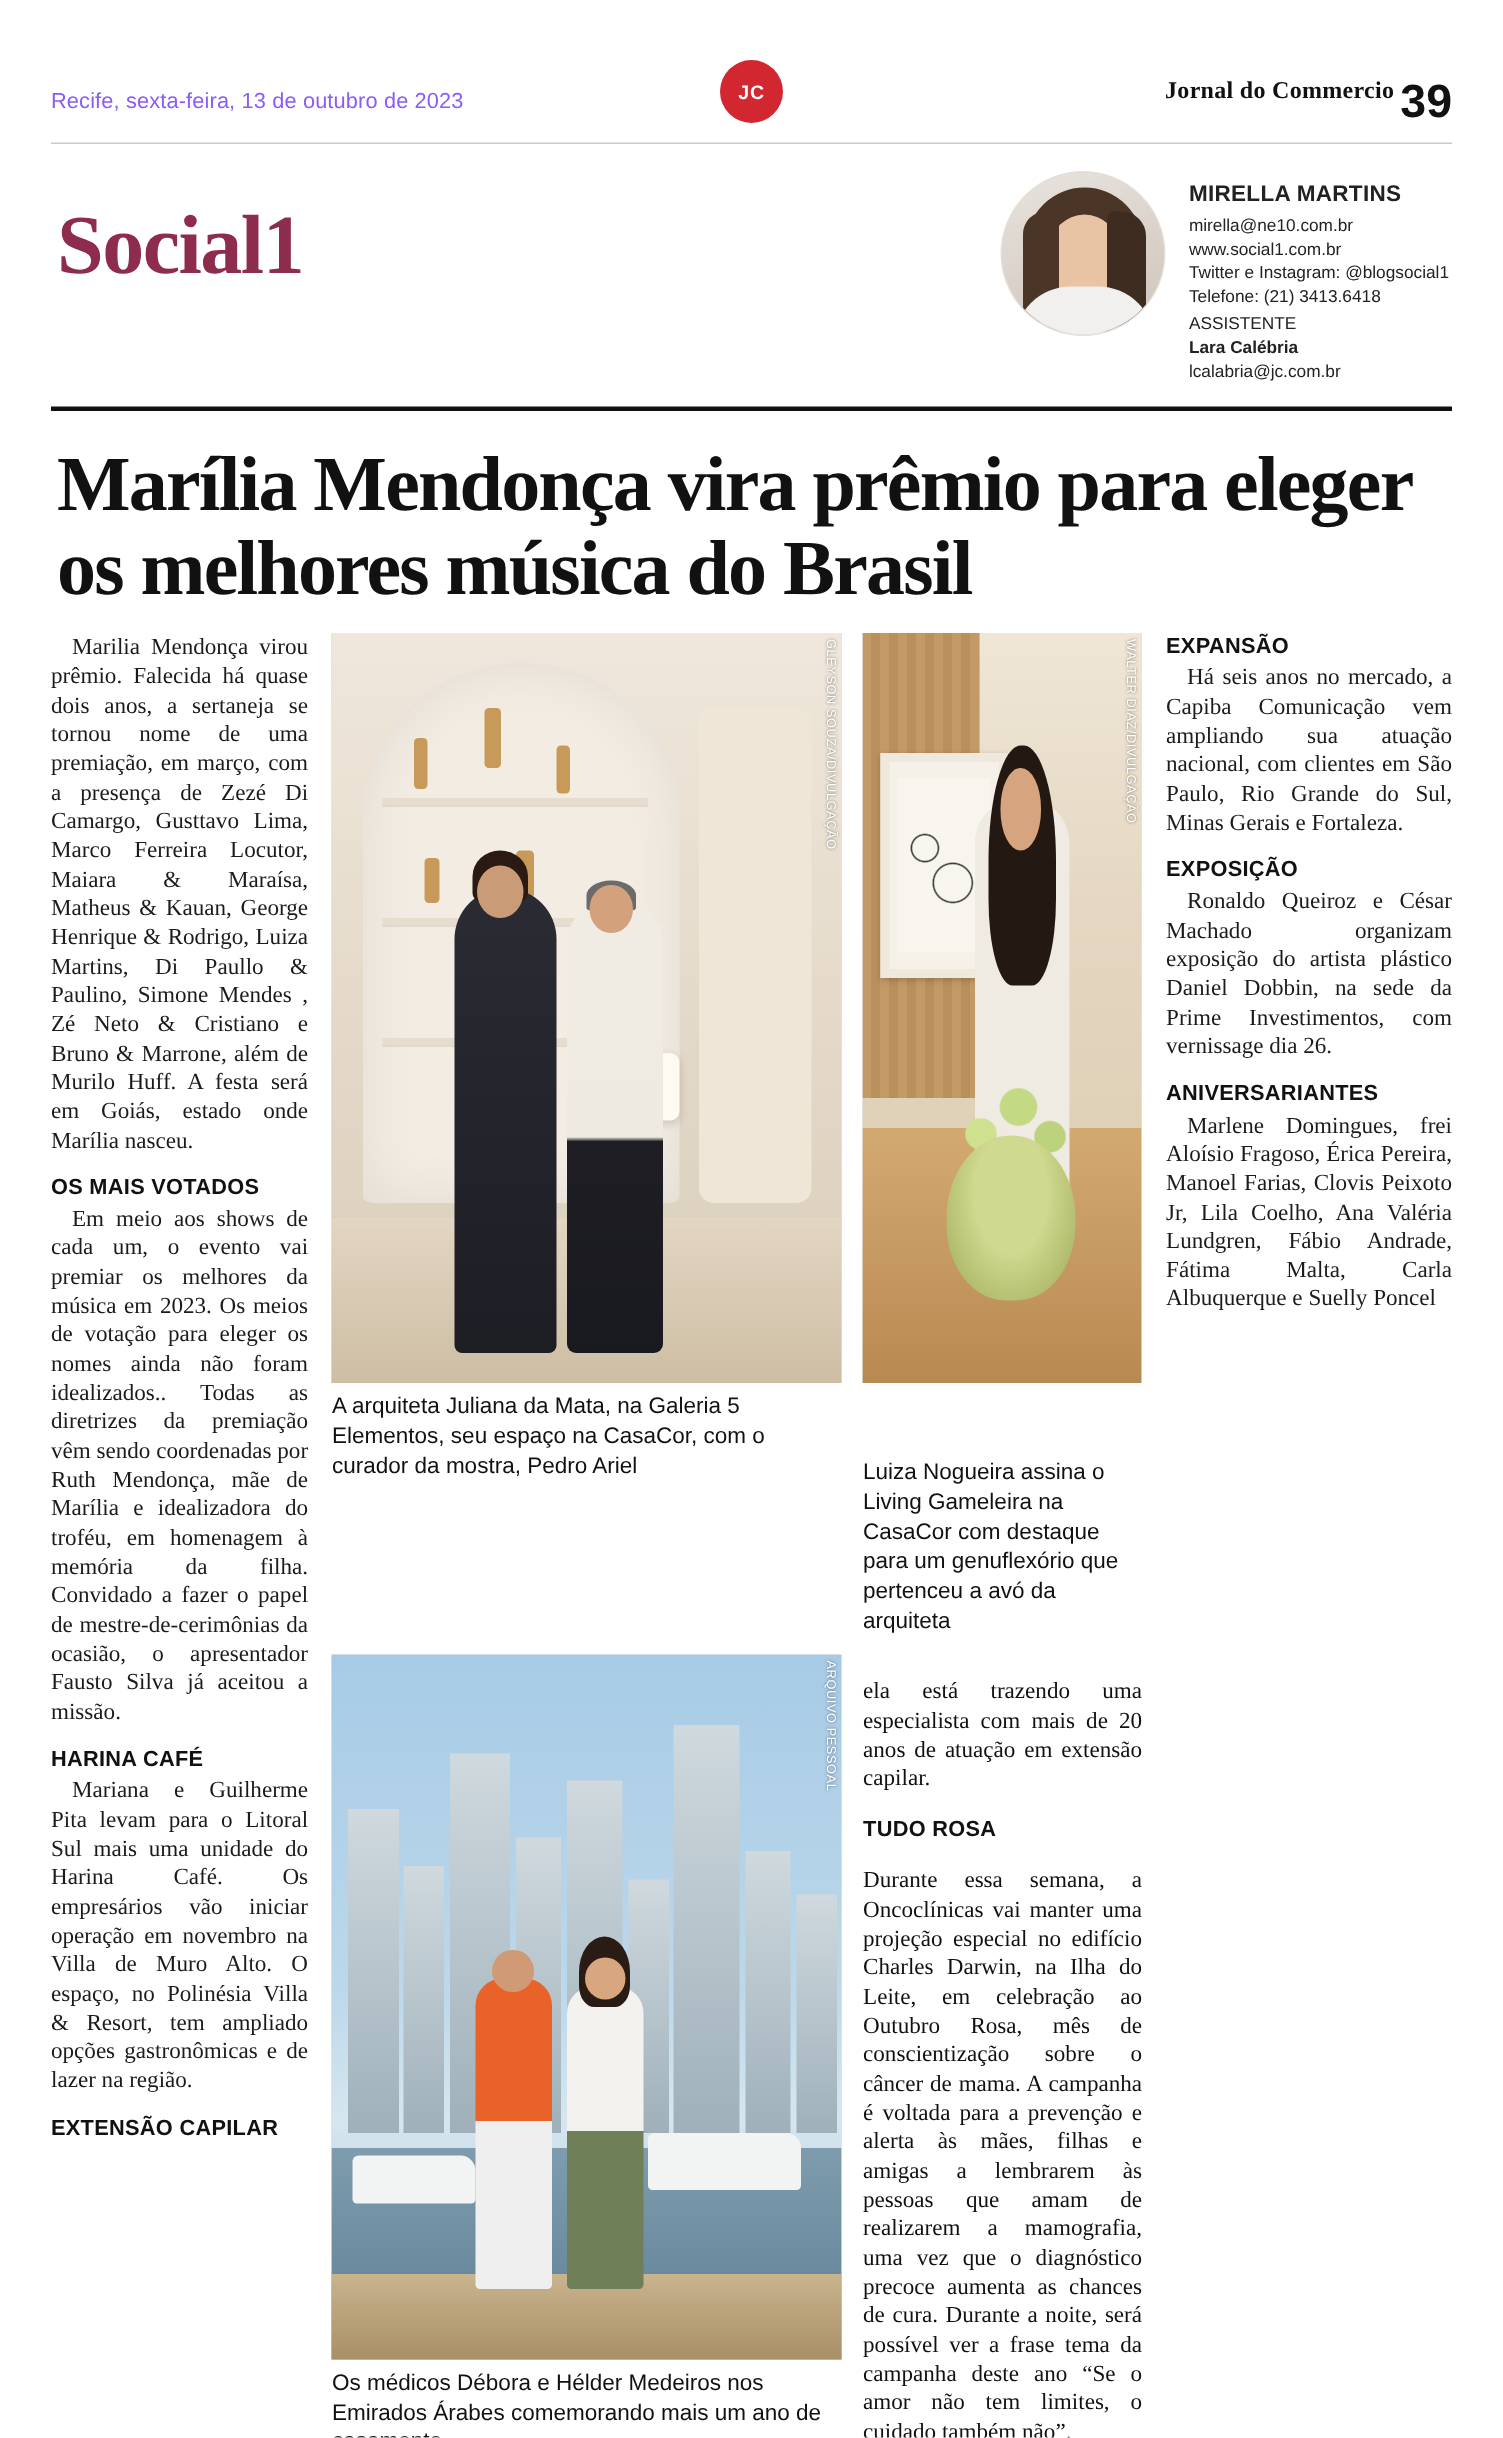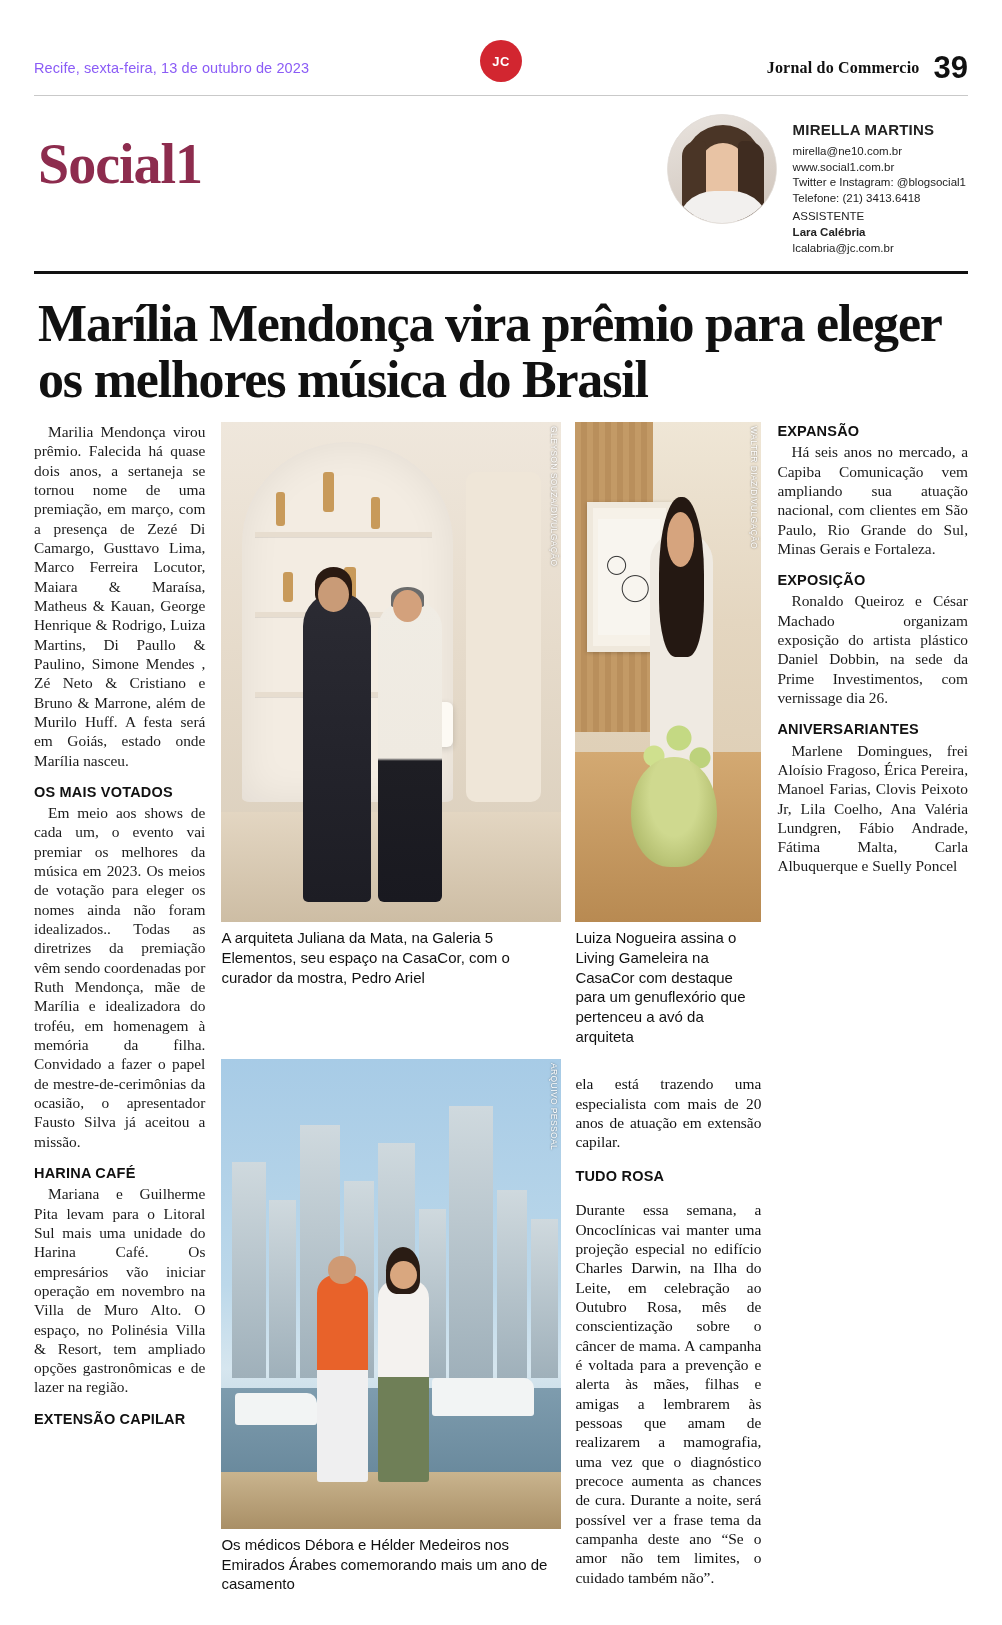--- a/index.html
+++ b/index.html
@@ -27,21 +27,21 @@
   }
   .jc-logo {
     position: absolute; left: 50%; transform: translateX(-50%);
     width: 42px; height: 42px; border-radius: 50%;
     background: #d22630; color: #fff;
     display: flex; align-items: center; justify-content: center;
     font-family: "Liberation Sans", sans-serif;
     font-weight: bold; font-size: 13px; letter-spacing: .5px;
     top: 40px;
   }
-  .masthead-right { display:flex; align-items:center; gap:14px; }
+  .masthead-right { display:flex; gap:4px; }
   .masthead-brand {
     font-family:"Liberation Serif", serif; font-weight: bold;
     font-size: 16px; color:#111; letter-spacing:.2px;
   }
   .masthead-page {
     font-family:"Liberation Sans", sans-serif; font-weight:bold;
     font-size: 31px; color:#111; line-height:1;
   }
   .rule-top { border-top: 1px solid #c9c9c9; margin-top: 12px; }
 
@@ -277,21 +277,21 @@
                 <div class="pb-art"></div>
               </div>
             <div class="pb-table"></div>
             <div class="pb-person"></div>
             <div class="pb-hair"></div>
             <div class="pb-head"></div>
             <div class="pb-leaves"></div>
             <div class="pb-bowl"></div>
             <div class="credit">WALTER DIAZ/DIVULGAÇÃO</div>
           </div>
-          <div class="caption" style="width:186px;">Luiza Nogueira assina o Living Gameleira na CasaCor com destaque para um genuflexório que pertenceu a avó da arquiteta</div>
+          <div class="caption" style="width:186px;margin-top:44px;">Luiza Nogueira assina o Living Gameleira na CasaCor com destaque para um genuflexório que pertenceu a avó da arquiteta</div>
         </div>
       </div>
 
       <div class="mid2">
         <div>
           <div class="photo ph-c">
             <div class="pc-sky"></div>
             <div class="pc-tower" style="left:3%;width:10%;height:46%;"></div>
             <div class="pc-tower" style="left:14%;width:8%;height:38%;"></div>
             <div class="pc-tower" style="left:23%;width:12%;height:54%;"></div>

